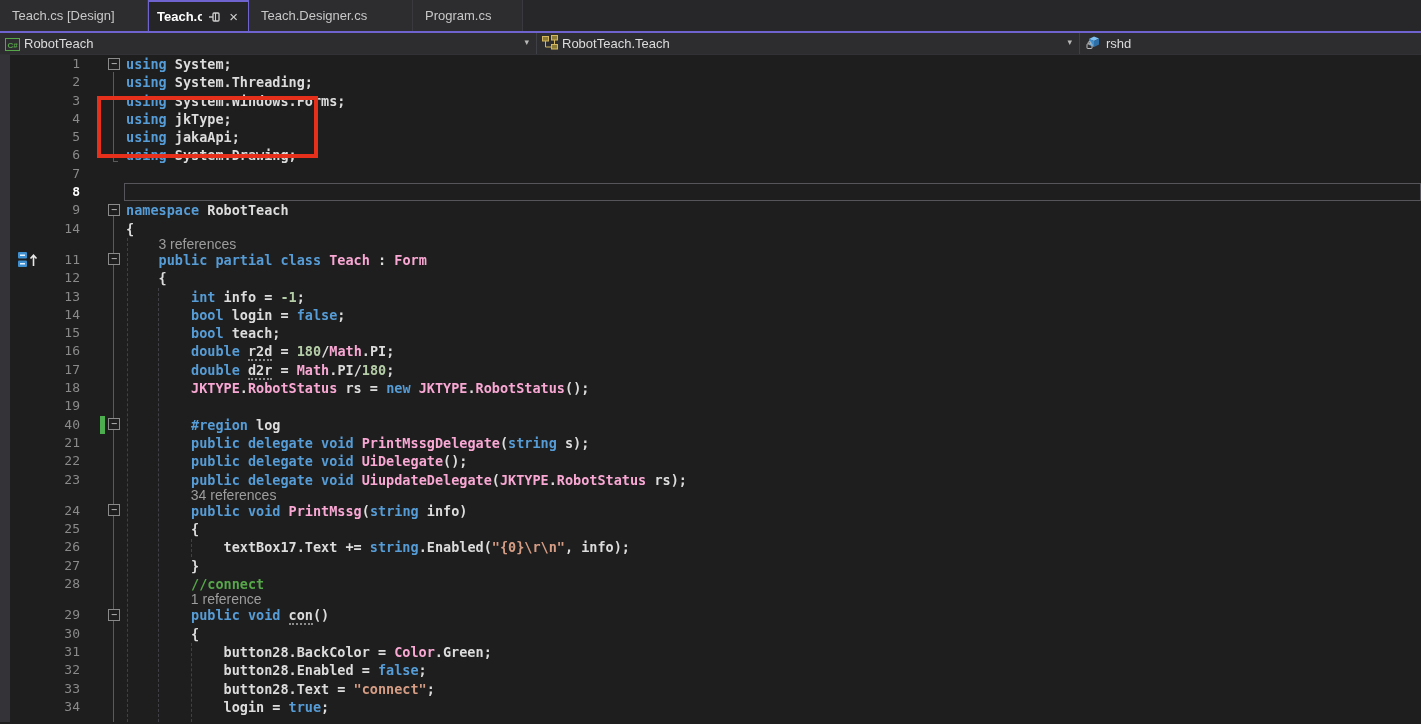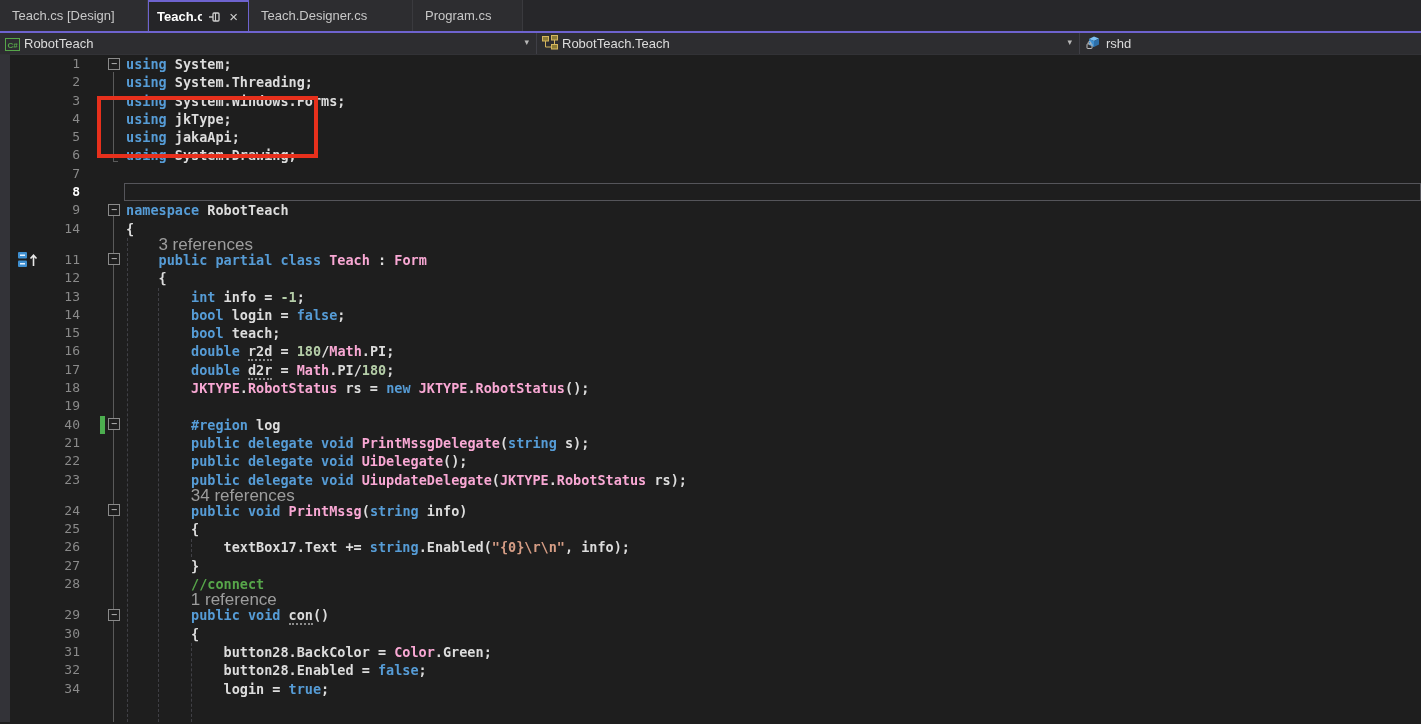--- a/index.html
+++ b/index.html
@@ -45,21 +45,21 @@
   .fold{width:18px;position:relative;}
   .foldbox{position:absolute;left:2px;top:2.5px;width:12px;height:12px;border:1px solid #8A8A8A;
            background:#1E1E1E;color:#C8C8C8;font-size:10px;line-height:10px;text-align:center;
            box-sizing:border-box;z-index:3;font-family:"DejaVu Sans Mono",monospace;}
   .code{flex:1;font-family:"DejaVu Sans Mono","Liberation Mono",monospace;font-size:13.5px;
         font-weight:bold;line-height:18.3px;white-space:pre;color:#DCDCDC;padding-left:2px;}
   .row.cur .num{color:#FFFFFF;font-weight:bold;}
   .row.cur .code{box-shadow:inset 0 0 0 1px #55555A;}
   .k{color:#569CD6;} .t{color:#f9a8d4;} .s{color:#D69D85;} .n{color:#B5CEA8;} .c{color:#57A64A;}
   .u{border-bottom:2px dotted #8C8C8C;padding-bottom:0px;}
-  .lens{font-family:"Liberation Sans",sans-serif;font-size:17px;font-weight:normal;color:#9D9D9D;line-height:13px;}
+  .lens{font-family:"Liberation Sans",sans-serif;font-size:14px;font-weight:normal;color:#9D9D9D;line-height:13px;}
 
   
   .ov{position:absolute;z-index:0;}
   .outline{width:1px;background:#5A5A5A;left:113px;}
   .outline-using{top:17px;height:90px;}
   .outline-using:after{content:"";position:absolute;bottom:0;left:0;width:5px;height:1px;background:#5A5A5A;}
   .outline-ns{top:159px;height:508px;}
   .guide{width:0;border-left:1px dashed #404046;}
   .g0{left:127px;top:183px;height:484px;}
   .g4{left:158px;top:233px;height:434px;}
@@ -428,20 +428,28 @@
       <div class="row">
         <div class="gl"></div>
         <div class="num">32</div>
         <div class="gap"></div>
         <div class="cb"></div>
         <div class="fold"></div>
         <div class="code"><span class="p">            button28.Enabled = </span><span class="k">false</span><span class="p">;</span></div>
       </div>
       <div class="row">
         <div class="gl"></div>
+        <div class="num">33</div>
+        <div class="gap"></div>
+        <div class="cb"></div>
+        <div class="fold"></div>
+        <div class="code"><span class="p">            button28.Text = </span><span class="s">"connect"</span><span class="p">;</span></div>
+      </div>
+      <div class="row">
+        <div class="gl"></div>
         <div class="num">34</div>
         <div class="gap"></div>
         <div class="cb"></div>
         <div class="fold"></div>
         <div class="code"><span class="p">            login = </span><span class="k">true</span><span class="p">;</span></div>
       </div>
     </div>
   <div class="redbox"></div>
 </div>
 

